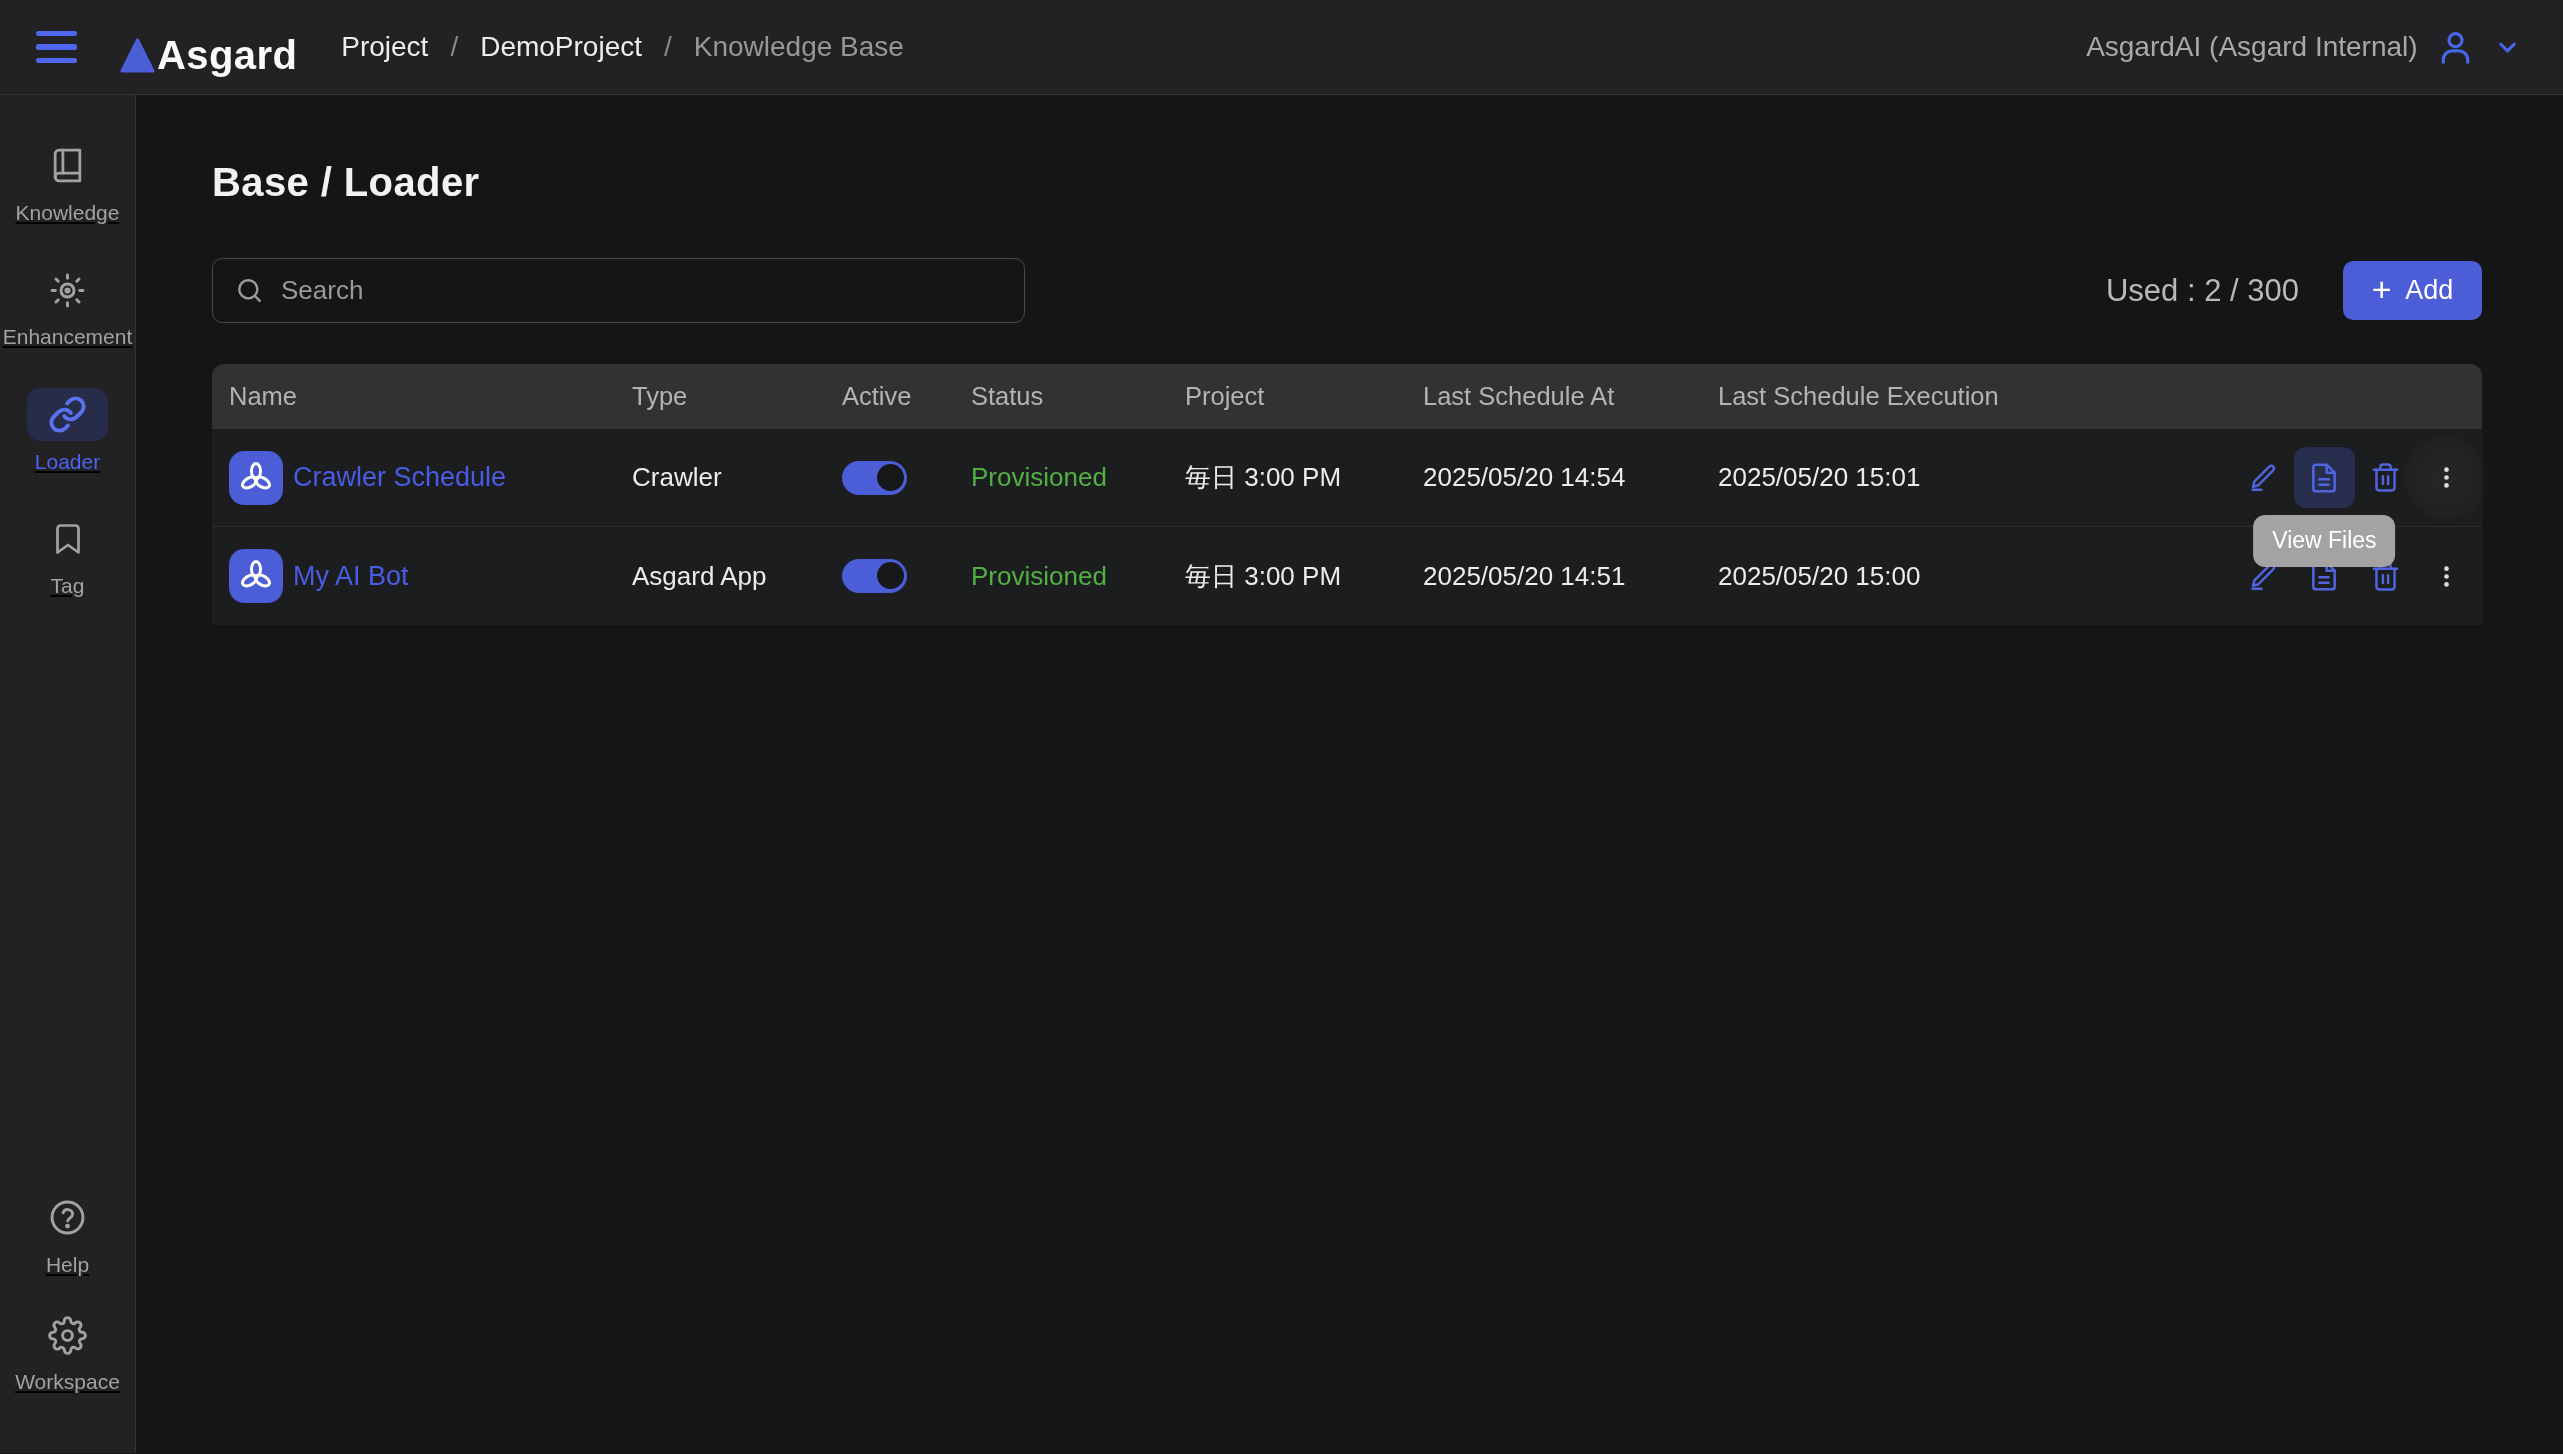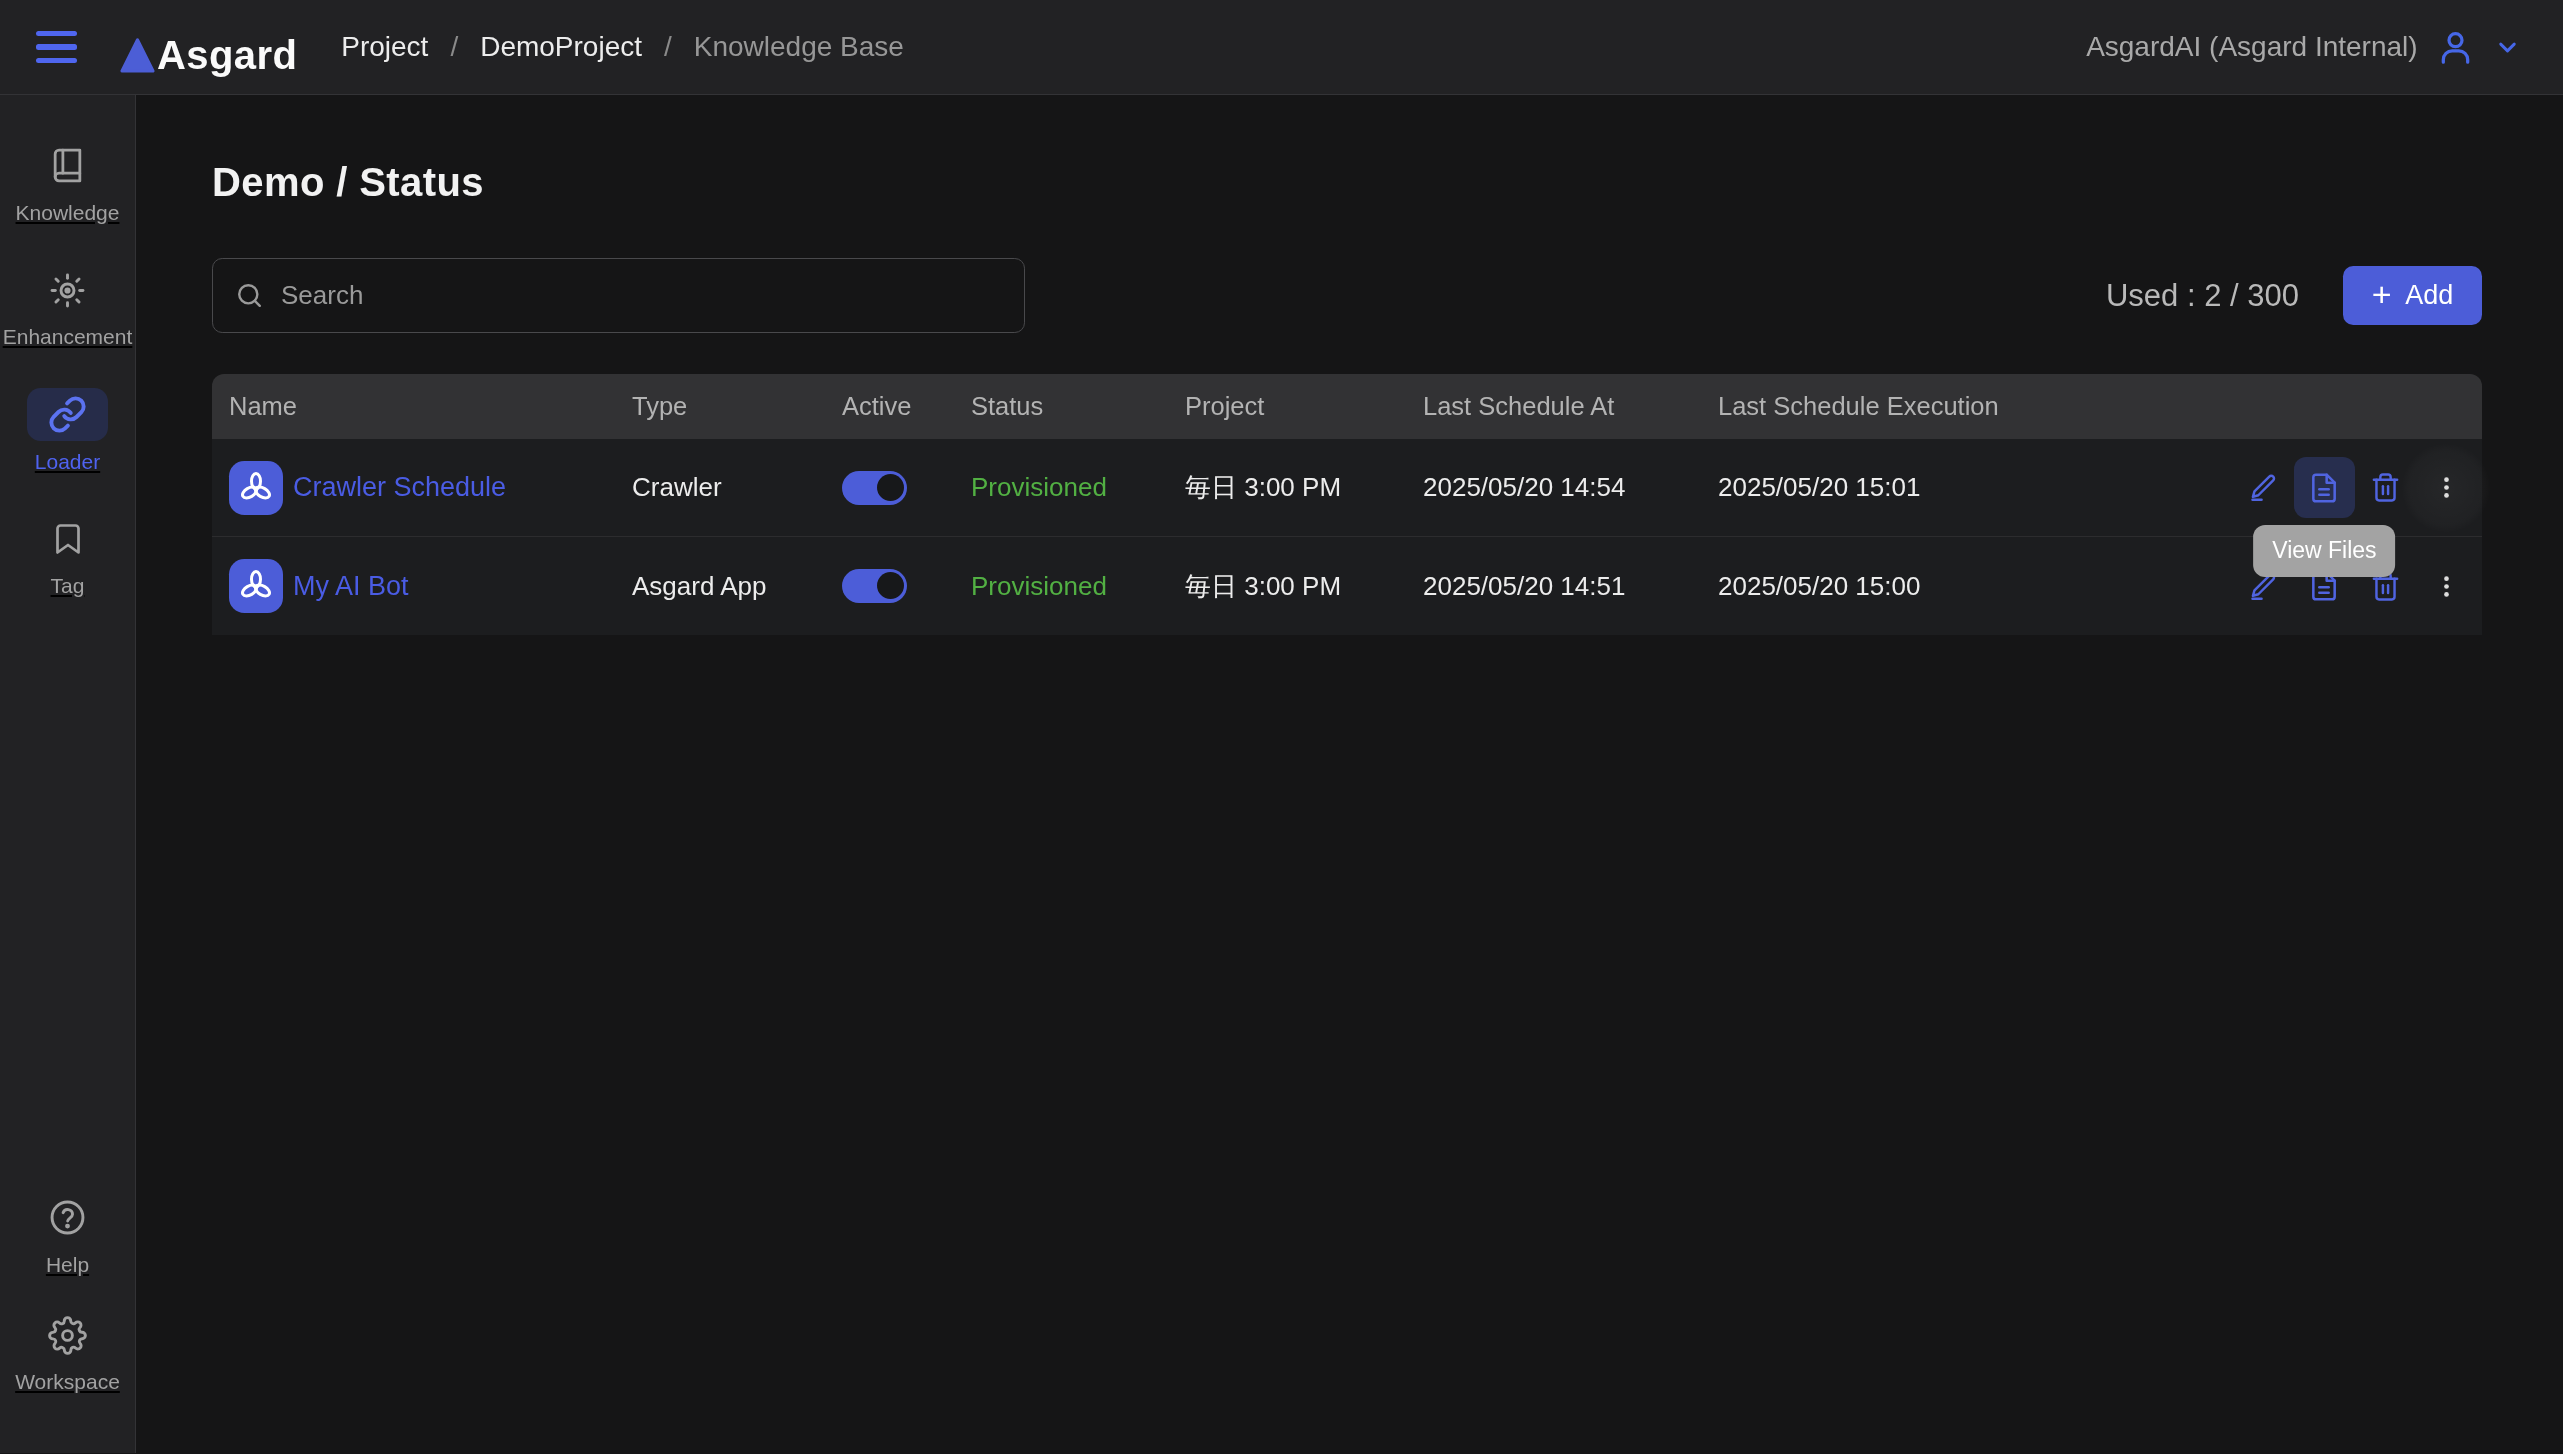--- a/index.html
+++ b/index.html
@@ -34,21 +34,21 @@
   .side-item.active .side-label { color:#4f63f0; }
   .side-spacer { flex:1; }
   .side-footer .side-item { margin-bottom:32px; }
   .side-footer .side-item:last-child { margin-bottom:0; }
 
   
   .main { flex:1; padding:65px 0 0 76px; }
   .page-title { color:#f2f2f2; font-size:40px; font-weight:bold; letter-spacing:0.4px; }
   .content { width:2270px; }
   .controls { display:flex; align-items:center; margin-top:53px; }
-  .searchbox { width:813px; height:75px; border:1.7px solid #49494c; border-radius:10.2px;
+  .searchbox { width:813px; height:65px; border:1.7px solid #49494c; border-radius:10.2px;
                display:flex; align-items:center; padding:0 22px; gap:17px; background:transparent; }
   .searchbox input { flex:1; background:transparent; border:none; outline:none;
                      color:#e5e5e5; font-size:26px; font-family:"Liberation Sans", sans-serif; }
   .searchbox input::placeholder { color:#9a9a9a; }
   .usage { margin-left:auto; color:#b9b9b9; font-size:31px; margin-right:44px; }
   .add-btn { min-width:139px; height:59px; background:#4c5dd8; color:#ffffff; border:none; border-radius:10.2px;
              font-size:27px; font-family:"Liberation Sans", sans-serif; display:flex; align-items:center; justify-content:center;
              gap:13.6px; padding:0 25.5px; cursor:pointer; }
   .add-btn .plus { font-size:34px; font-weight:300; line-height:1; margin-top:-3.4px; }
 
@@ -179,21 +179,21 @@
             <circle cx="12" cy="12" r="3"></circle>
             <path d="M19.4 15a1.65 1.65 0 0 0 .33 1.82l.06.06a2 2 0 1 1-2.83 2.83l-.06-.06a1.65 1.65 0 0 0-1.82-.33 1.65 1.65 0 0 0-1 1.51V21a2 2 0 1 1-4 0v-.09A1.65 1.65 0 0 0 9 19.4a1.65 1.65 0 0 0-1.82.33l-.06.06a2 2 0 1 1-2.83-2.83l.06-.06a1.65 1.65 0 0 0 .33-1.82 1.65 1.65 0 0 0-1.51-1H3a2 2 0 1 1 0-4h.09A1.65 1.65 0 0 0 4.6 9a1.65 1.65 0 0 0-.33-1.82l-.06-.06a2 2 0 1 1 2.83-2.83l.06.06a1.65 1.65 0 0 0 1.82.33H9a1.65 1.65 0 0 0 1-1.51V3a2 2 0 1 1 4 0v.09a1.65 1.65 0 0 0 1 1.51 1.65 1.65 0 0 0 1.82-.33l.06-.06a2 2 0 1 1 2.83 2.83l-.06.06a1.65 1.65 0 0 0-.33 1.82V9a1.65 1.65 0 0 0 1.51 1H21a2 2 0 1 1 0 4h-.09a1.65 1.65 0 0 0-1.51 1z"></path>
           </svg>
             </span>
           <span class="side-label">Workspace</span>
         </div>
       </div>
     </aside>
 
     <main class="main">
-      <h1 class="page-title">Demo / Status</h1>
+      <h1 class="page-title">Base / Loader</h1>
 
       <div class="content">
         <div class="controls">
           <div class="searchbox">
             <svg width="29" height="29" viewBox="0 0 24 24" fill="none" stroke="#9a9a9a" stroke-width="2" stroke-linecap="round">
               <circle cx="11" cy="11" r="7.5"></circle>
                 <line x1="20.5" y1="20.5" x2="16.4" y2="16.4"></line>
             </svg>
             <input type="text" placeholder="Search" style="">
           </div>

